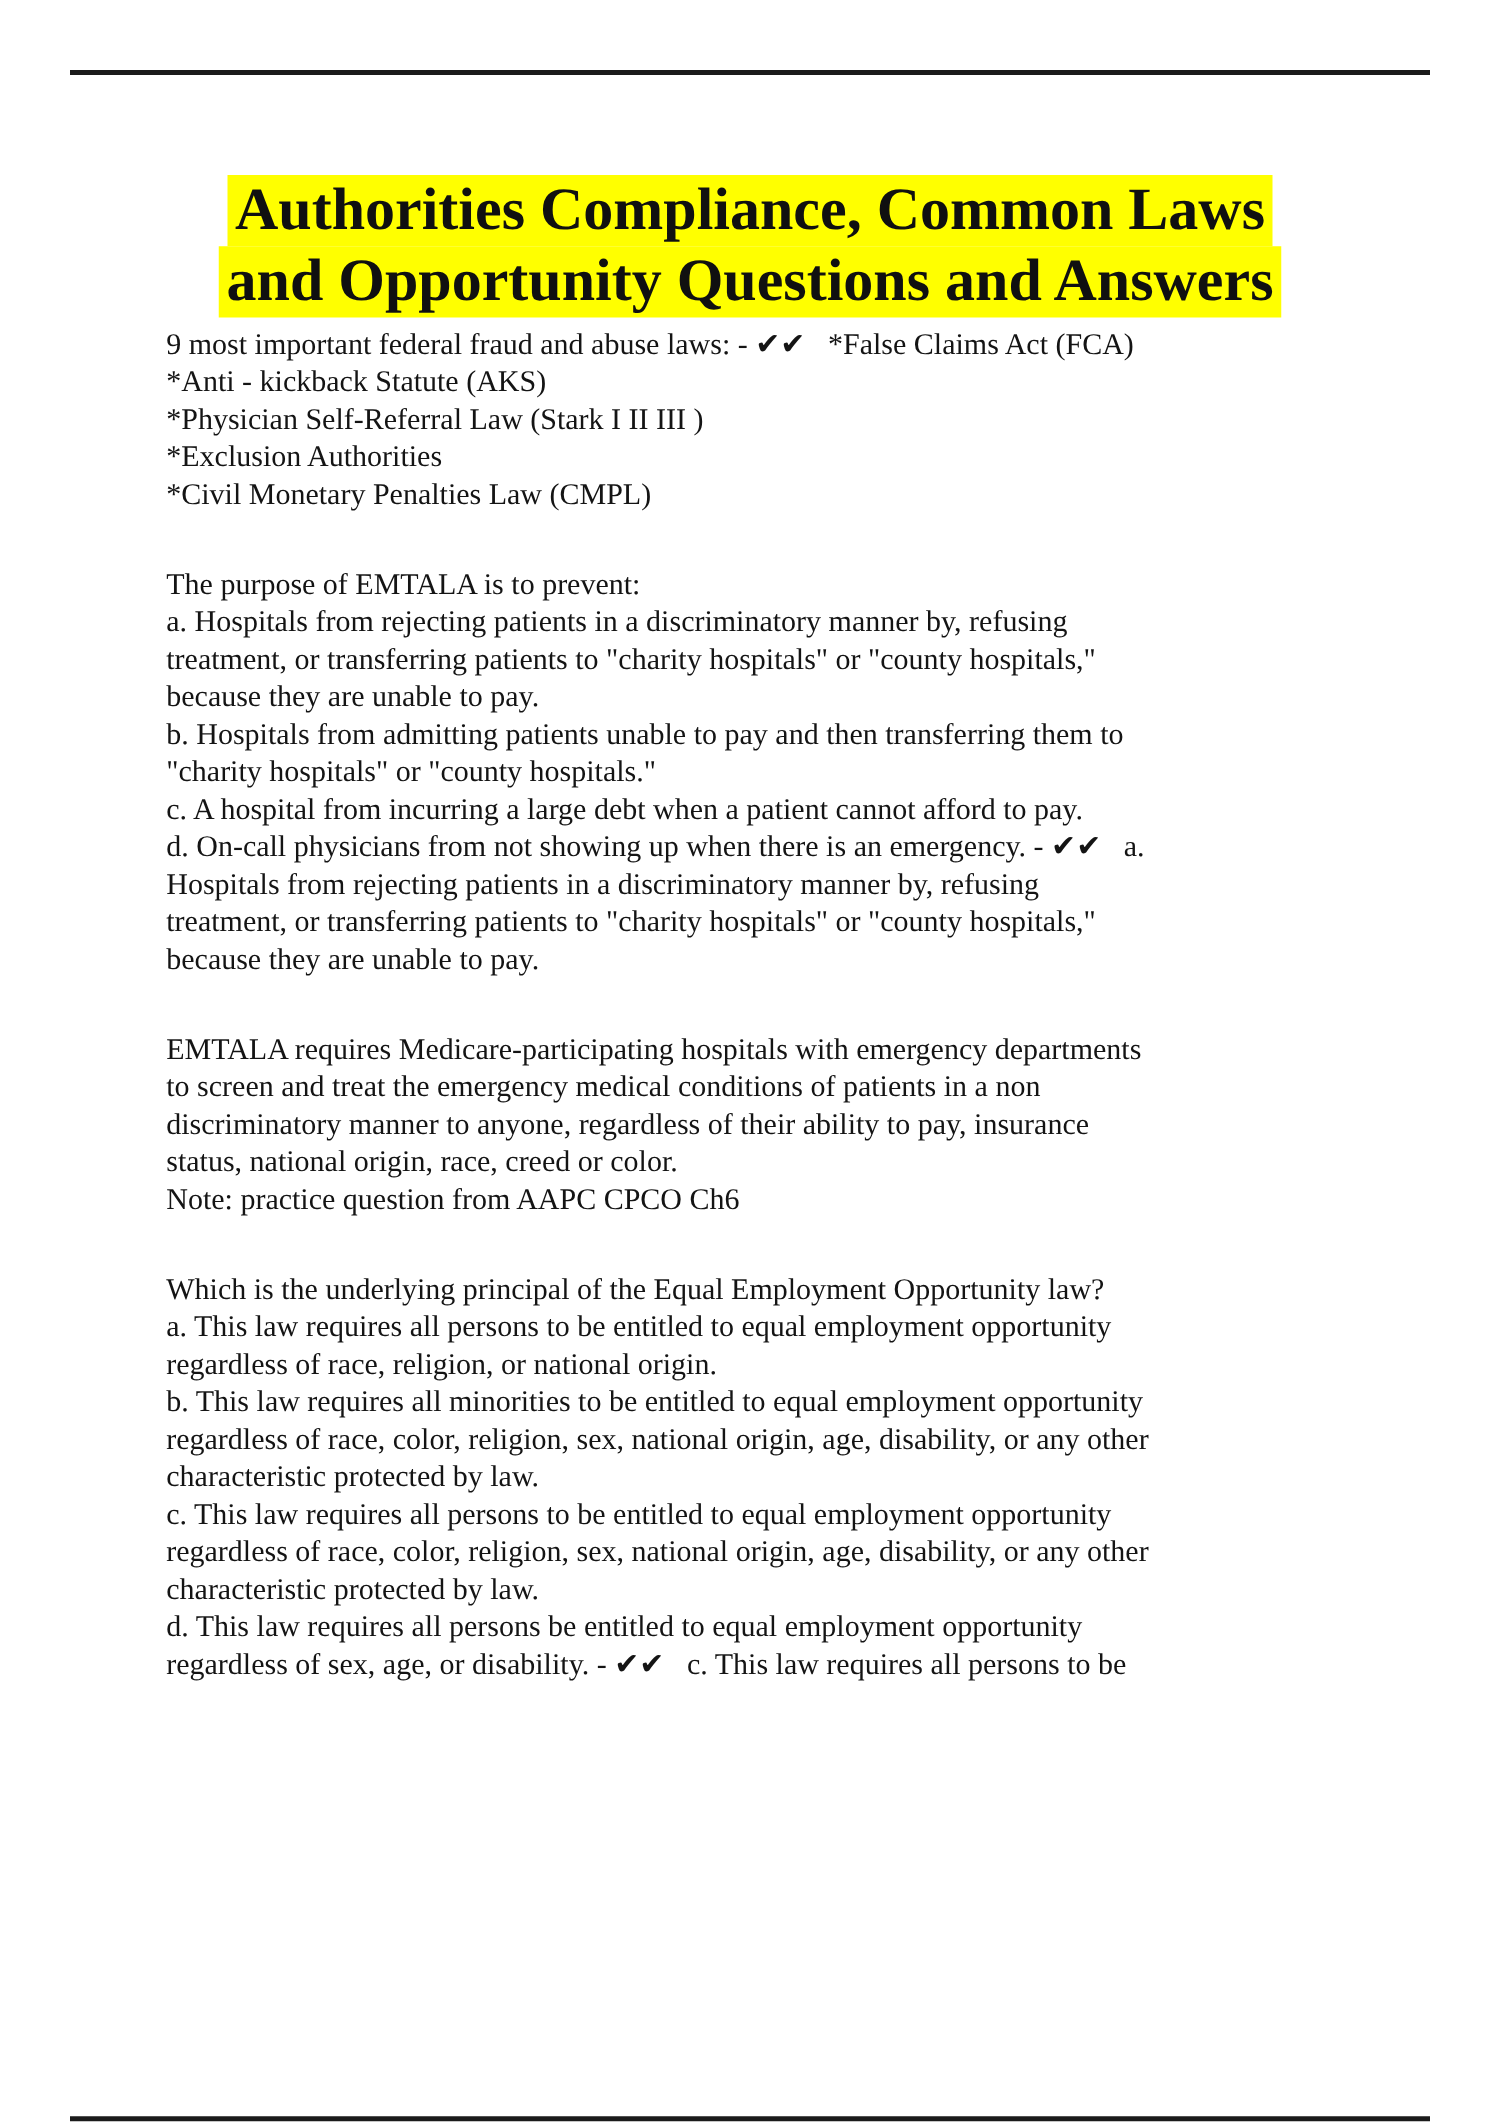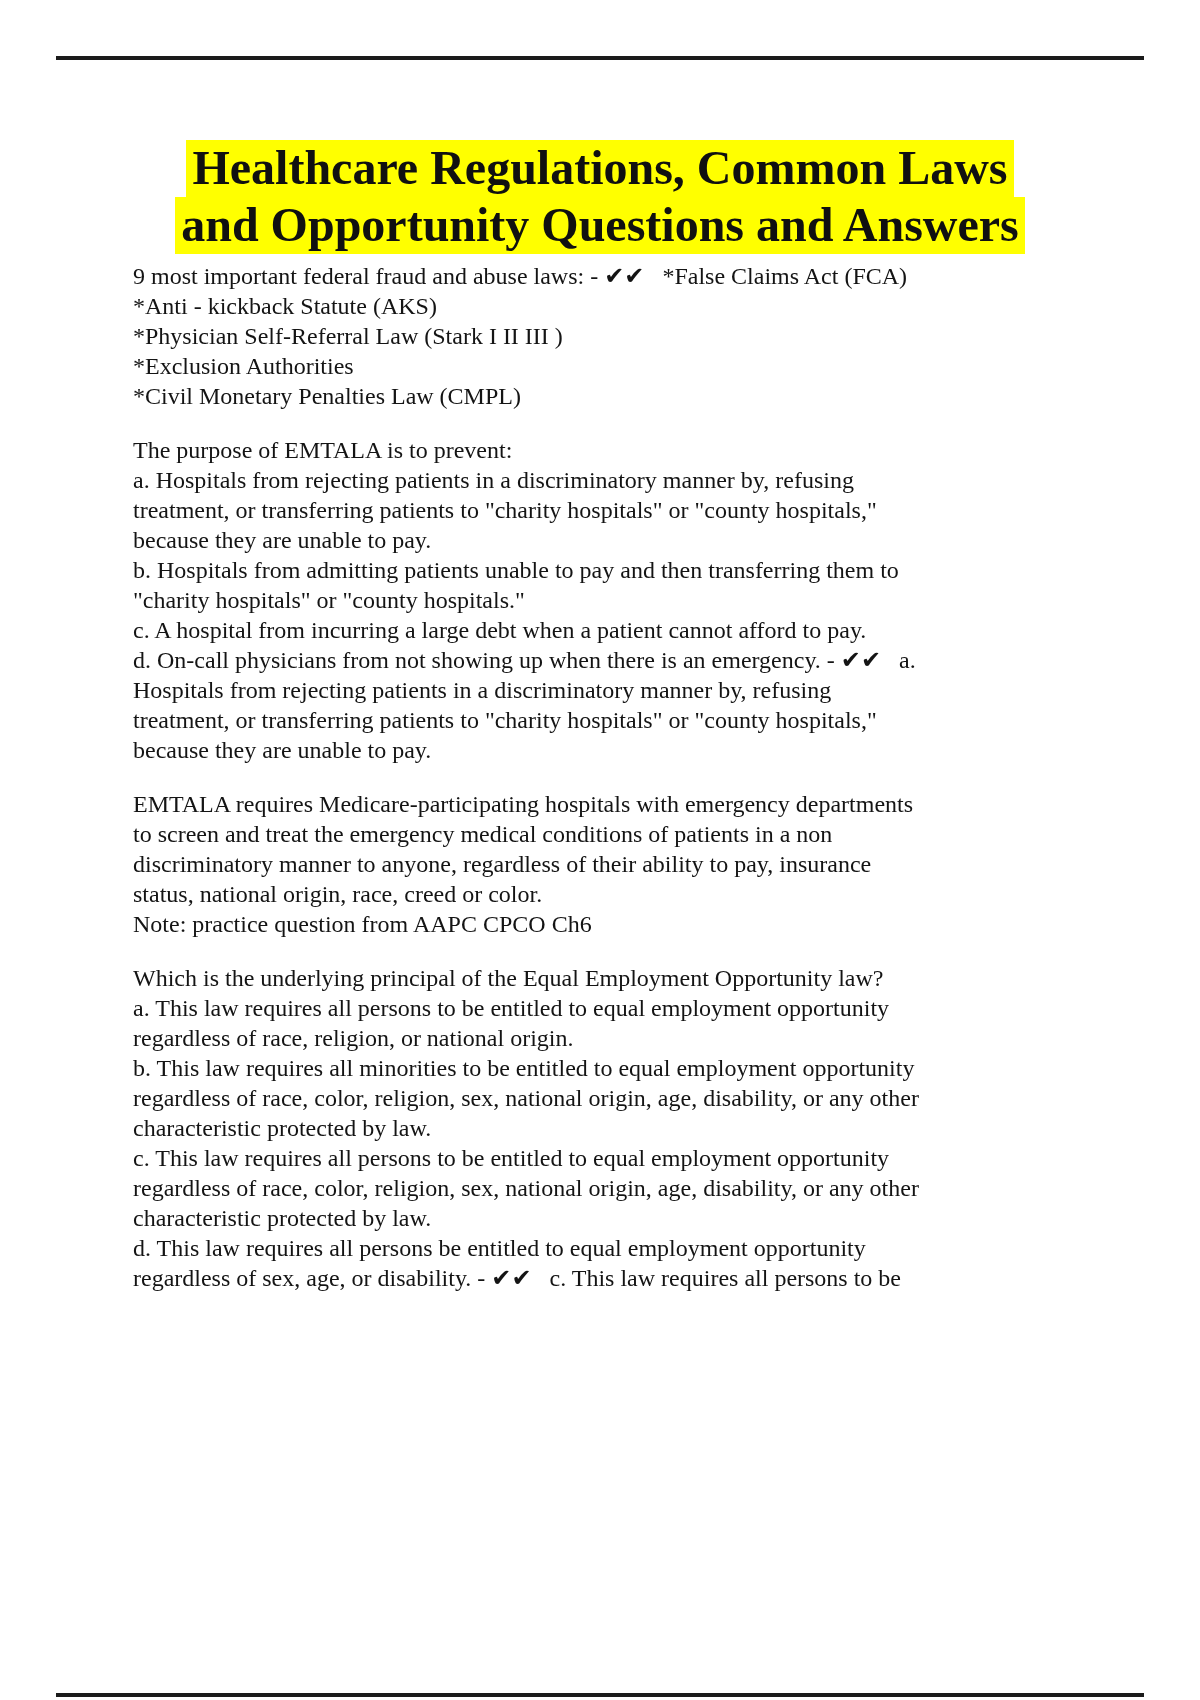--- a/index.html
+++ b/index.html
@@ -47,33 +47,33 @@
   .body-text {
     margin-top: 7px;
     font-size: 24px;
     line-height: 30px;
     color: #141414;
   }
   .para {
     white-space: pre;       
     overflow: visible;
   }
-  .para + .para { margin-top: 24px; }
+  .para + .para { margin-top: 42px; }
 </style>
 </head>
 <body>
 
 <div class="page">
 
   <div class="rule rule-top"></div>
 
   <div class="content">
 
     <div class="doc-title">
-      <div><span class="hl">Healthcare Regulations, Common Laws</span></div>
+      <div><span class="hl">Authorities Compliance, Common Laws</span></div>
       <div><span class="hl">and Opportunity Questions and Answers</span></div>
     </div>
 
     <div class="body-text">
       <div class="para">9 most important federal fraud and abuse laws: - ✔✔   *False Claims Act (FCA)
 *Anti - kickback Statute (AKS)
 *Physician Self-Referral Law (Stark I II III )
 *Exclusion Authorities
 *Civil Monetary Penalties Law (CMPL)</div>
       <div class="para">The purpose of EMTALA is to prevent:

